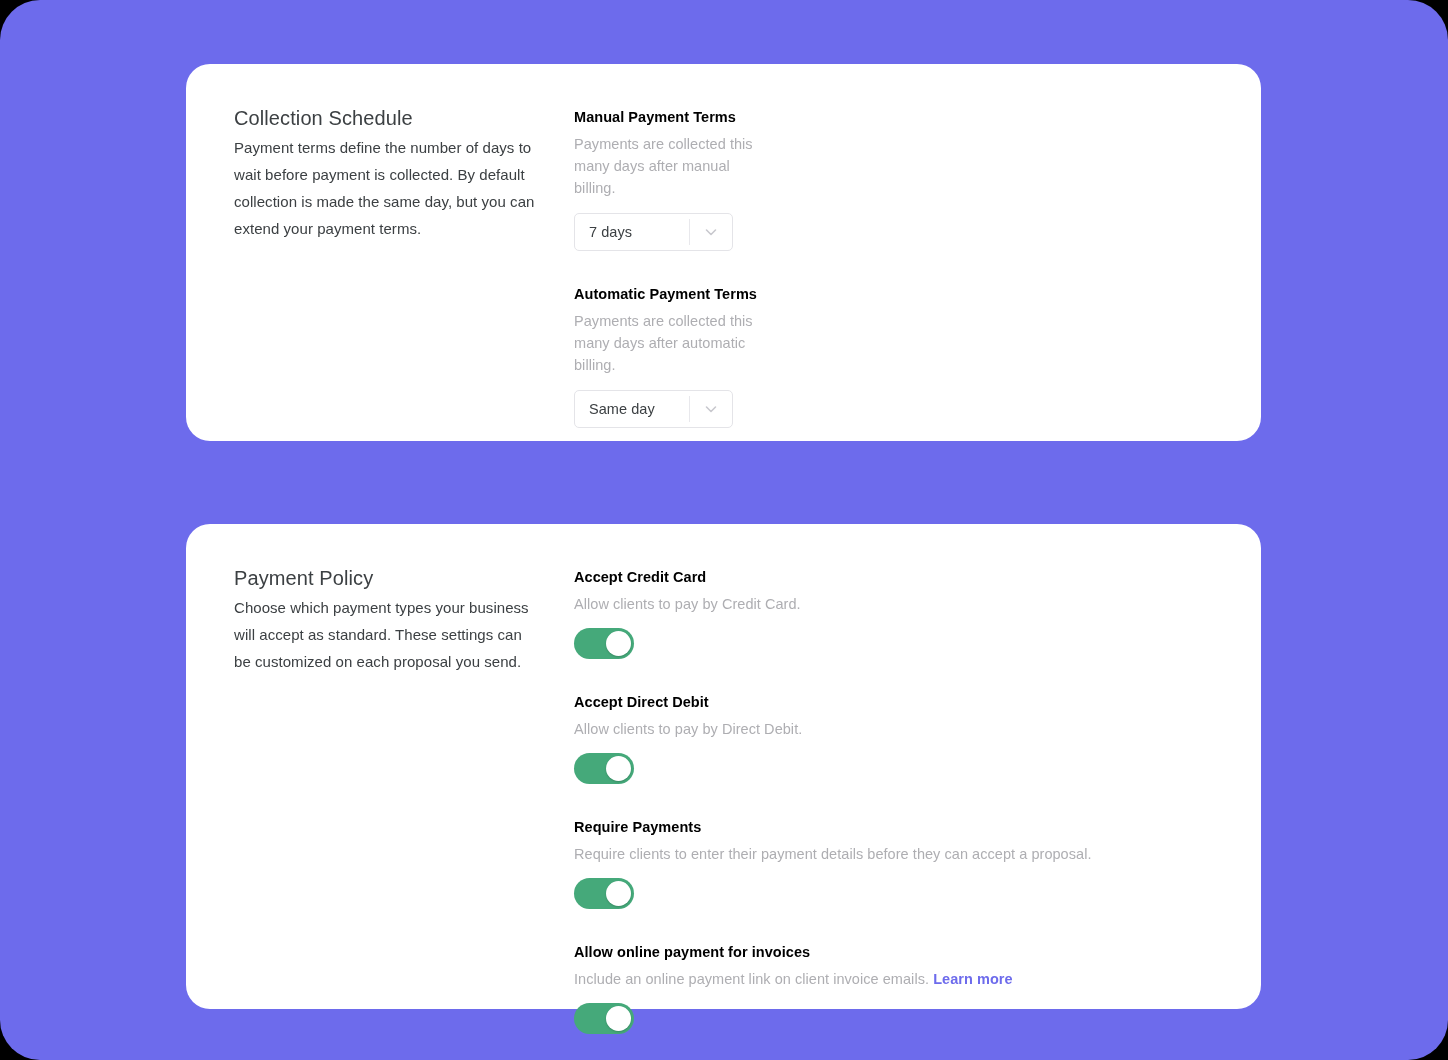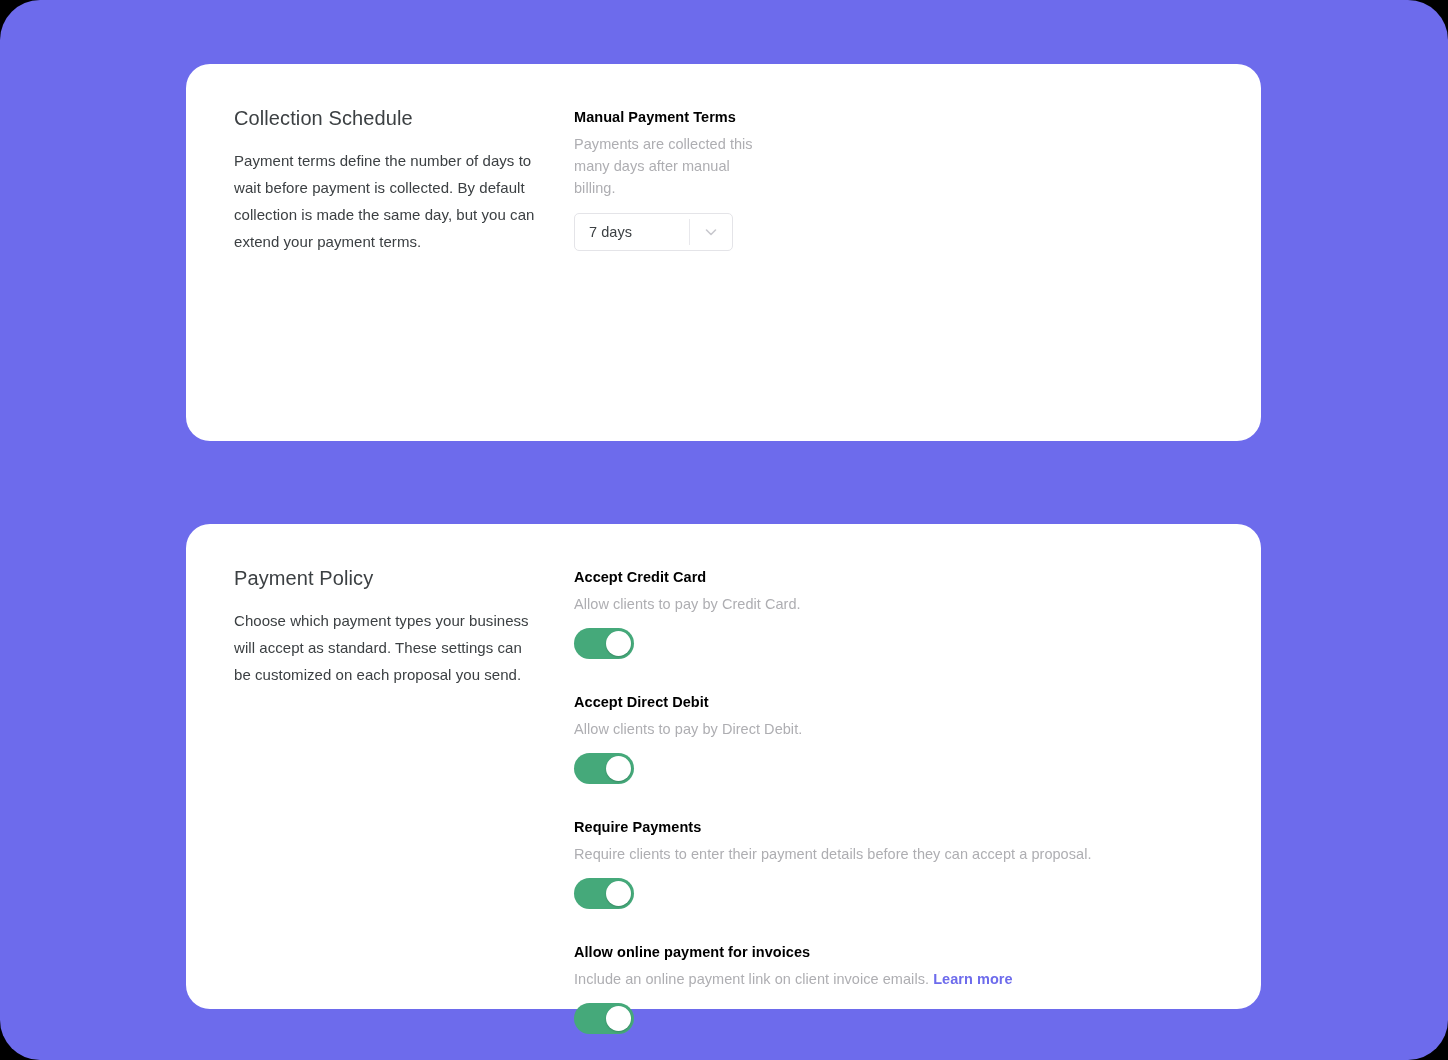--- a/index.html
+++ b/index.html
@@ -53,21 +53,21 @@
 
   .card-title {
     font-size: 20px;
     font-weight: 400;
     color: #3c4043;
     letter-spacing: 0.1px;
     line-height: 28px;
   }
 
   .card-desc {
-    margin-top: 15px;
+    margin-top: 2px;
     font-size: 15px;
     line-height: 27px;
     color: #3c4043;
     letter-spacing: 0.05px;
   }
 
   
   .field-block { margin-bottom: 33px; }
   .field-block:last-child { margin-bottom: 0; }
 
@@ -181,20 +181,33 @@
             <span class="select-value">7 days</span>
             <span class="select-divider"></span>
             <span class="select-arrow">
               <svg width="16" height="16" viewBox="0 0 16 16" fill="none">
                 <path d="M3.5 6 L8 10.5 L12.5 6" stroke="#c8c8ce" stroke-width="1.6" stroke-linecap="round" stroke-linejoin="round"></path>
               </svg>
             </span>
           </div>
         </div>
 
+        <div class="field-block">
+          <div class="field-label">Automatic Payment Terms</div>
+          <div class="field-help">Payments are collected this many days after automatic billing.</div>
+          <div class="select">
+            <span class="select-value">Same day</span>
+            <span class="select-divider"></span>
+            <span class="select-arrow">
+              <svg width="16" height="16" viewBox="0 0 16 16" fill="none">
+                <path d="M3.5 6 L8 10.5 L12.5 6" stroke="#c8c8ce" stroke-width="1.6" stroke-linecap="round" stroke-linejoin="round"></path>
+              </svg>
+            </span>
+          </div>
+        </div>
 
       </div>
     </div>
   </section>
 
   <section class="card" id="card-payment-policy">
     <div class="card-inner">
 
       <div class="card-left">
         <h2 class="card-title">Payment Policy</h2>

